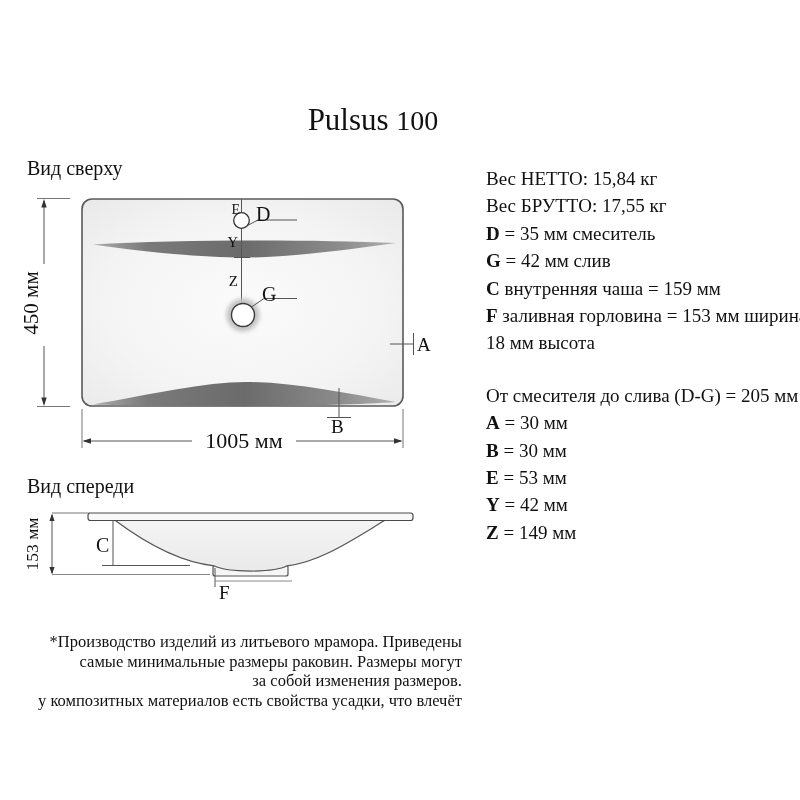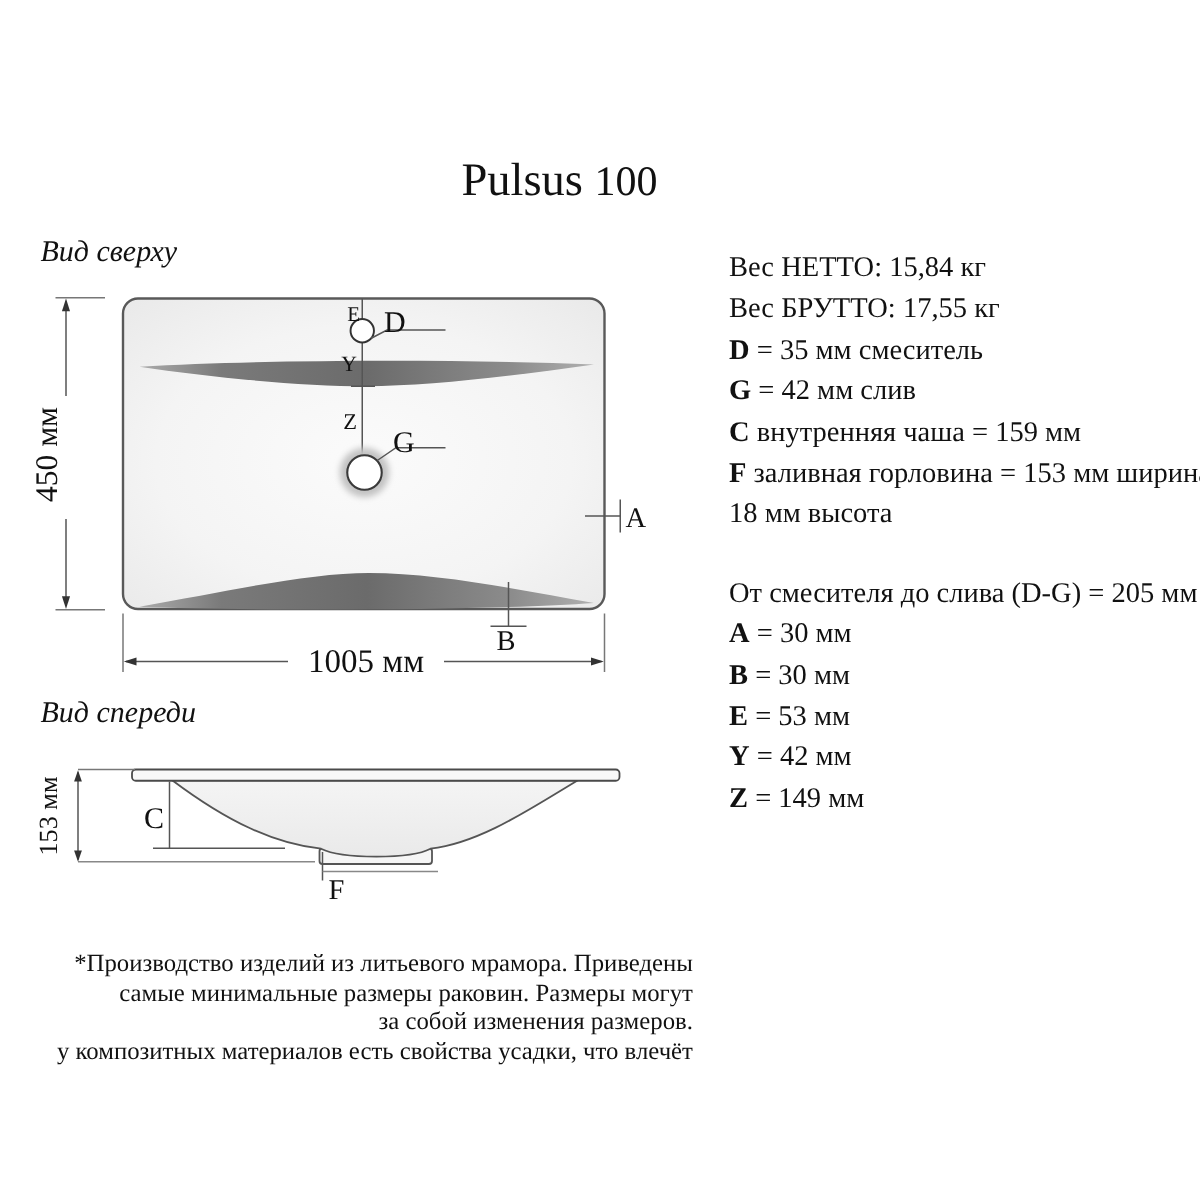--- a/index.html
+++ b/index.html
@@ -1,21 +1,21 @@
 <!DOCTYPE html>
 <html><head>
 <meta charset="utf-8">
 <style>
   html,body{margin:0;padding:0;background:#ffffff;}
   .page{position:relative;width:800px;height:800px;background:#fff;overflow:hidden;
         font-family:"Liberation Serif","DejaVu Serif",serif;color:#111;margin-top:24px;}
   .abs{position:absolute;}
   .page-title{left:243px;top:78px;width:260px;text-align:center;font-size:31px;white-space:nowrap;}
   .page-title .t2{font-size:28px;}
-  .view-label{font-size:20px;font-style:italic;}
+  .view-label{font-size:20px;}
   .specs{left:486px;top:141px;font-size:19px;line-height:27.4px;white-space:nowrap;}
   .specs .gap{height:25px;}
   .foot{left:38px;top:608px;font-size:16.5px;line-height:19.5px;white-space:nowrap;text-align:right;}
   svg text{font-family:"Liberation Serif","DejaVu Serif",serif;fill:#111;}
 </style>
 </head>
 <body>
 
 <div class="page">
 
@@ -85,21 +85,21 @@
 
     <text x="240" y="190" text-anchor="end" font-size="14">E</text>
     <text x="238" y="223" text-anchor="end" font-size="14.5">Y</text>
     <text x="256" y="197" font-size="20">D</text>
     <text x="238" y="262" text-anchor="end" font-size="15">Z</text>
     <text x="262" y="277" font-size="20">G</text>
     <text x="417" y="327" font-size="19">A</text>
     <text x="331" y="409" font-size="19">B</text>
   </svg>
 
-  <div class="abs view-label" style="left:27px;top:440px">Вид спереди</div>
+  <div class="abs view-label" style="left:27px;top:451px">Вид спереди</div>
 
   <svg class="abs" style="left:0;top:475px" width="470" height="115" viewBox="0 475 470 115">
     <rect x="213" y="541.5" width="75" height="10.5" rx="2" fill="#f6f6f6" stroke="#555" stroke-width="1.2"></rect>
     <path d="M115,496.3 C152,524 183,538.5 214,541.8 C228,548.8 274,548.8 287,541.8 C320,538 353,515.5 385,496.3 Z" fill="url(#bowlg)" stroke="#555" stroke-width="1.2"></path>
     <rect x="88" y="489" width="325" height="7.5" rx="2.5" fill="#f8f8f8" stroke="#4a4a4a" stroke-width="1.2"></rect>
 
     <line x1="113" y1="497" x2="113" y2="541.5" stroke="#555" stroke-width="1"></line>
     <line x1="102" y1="541.5" x2="190" y2="541.5" stroke="#555" stroke-width="1"></line>
     <text x="96" y="528" font-size="20">C</text>
 

